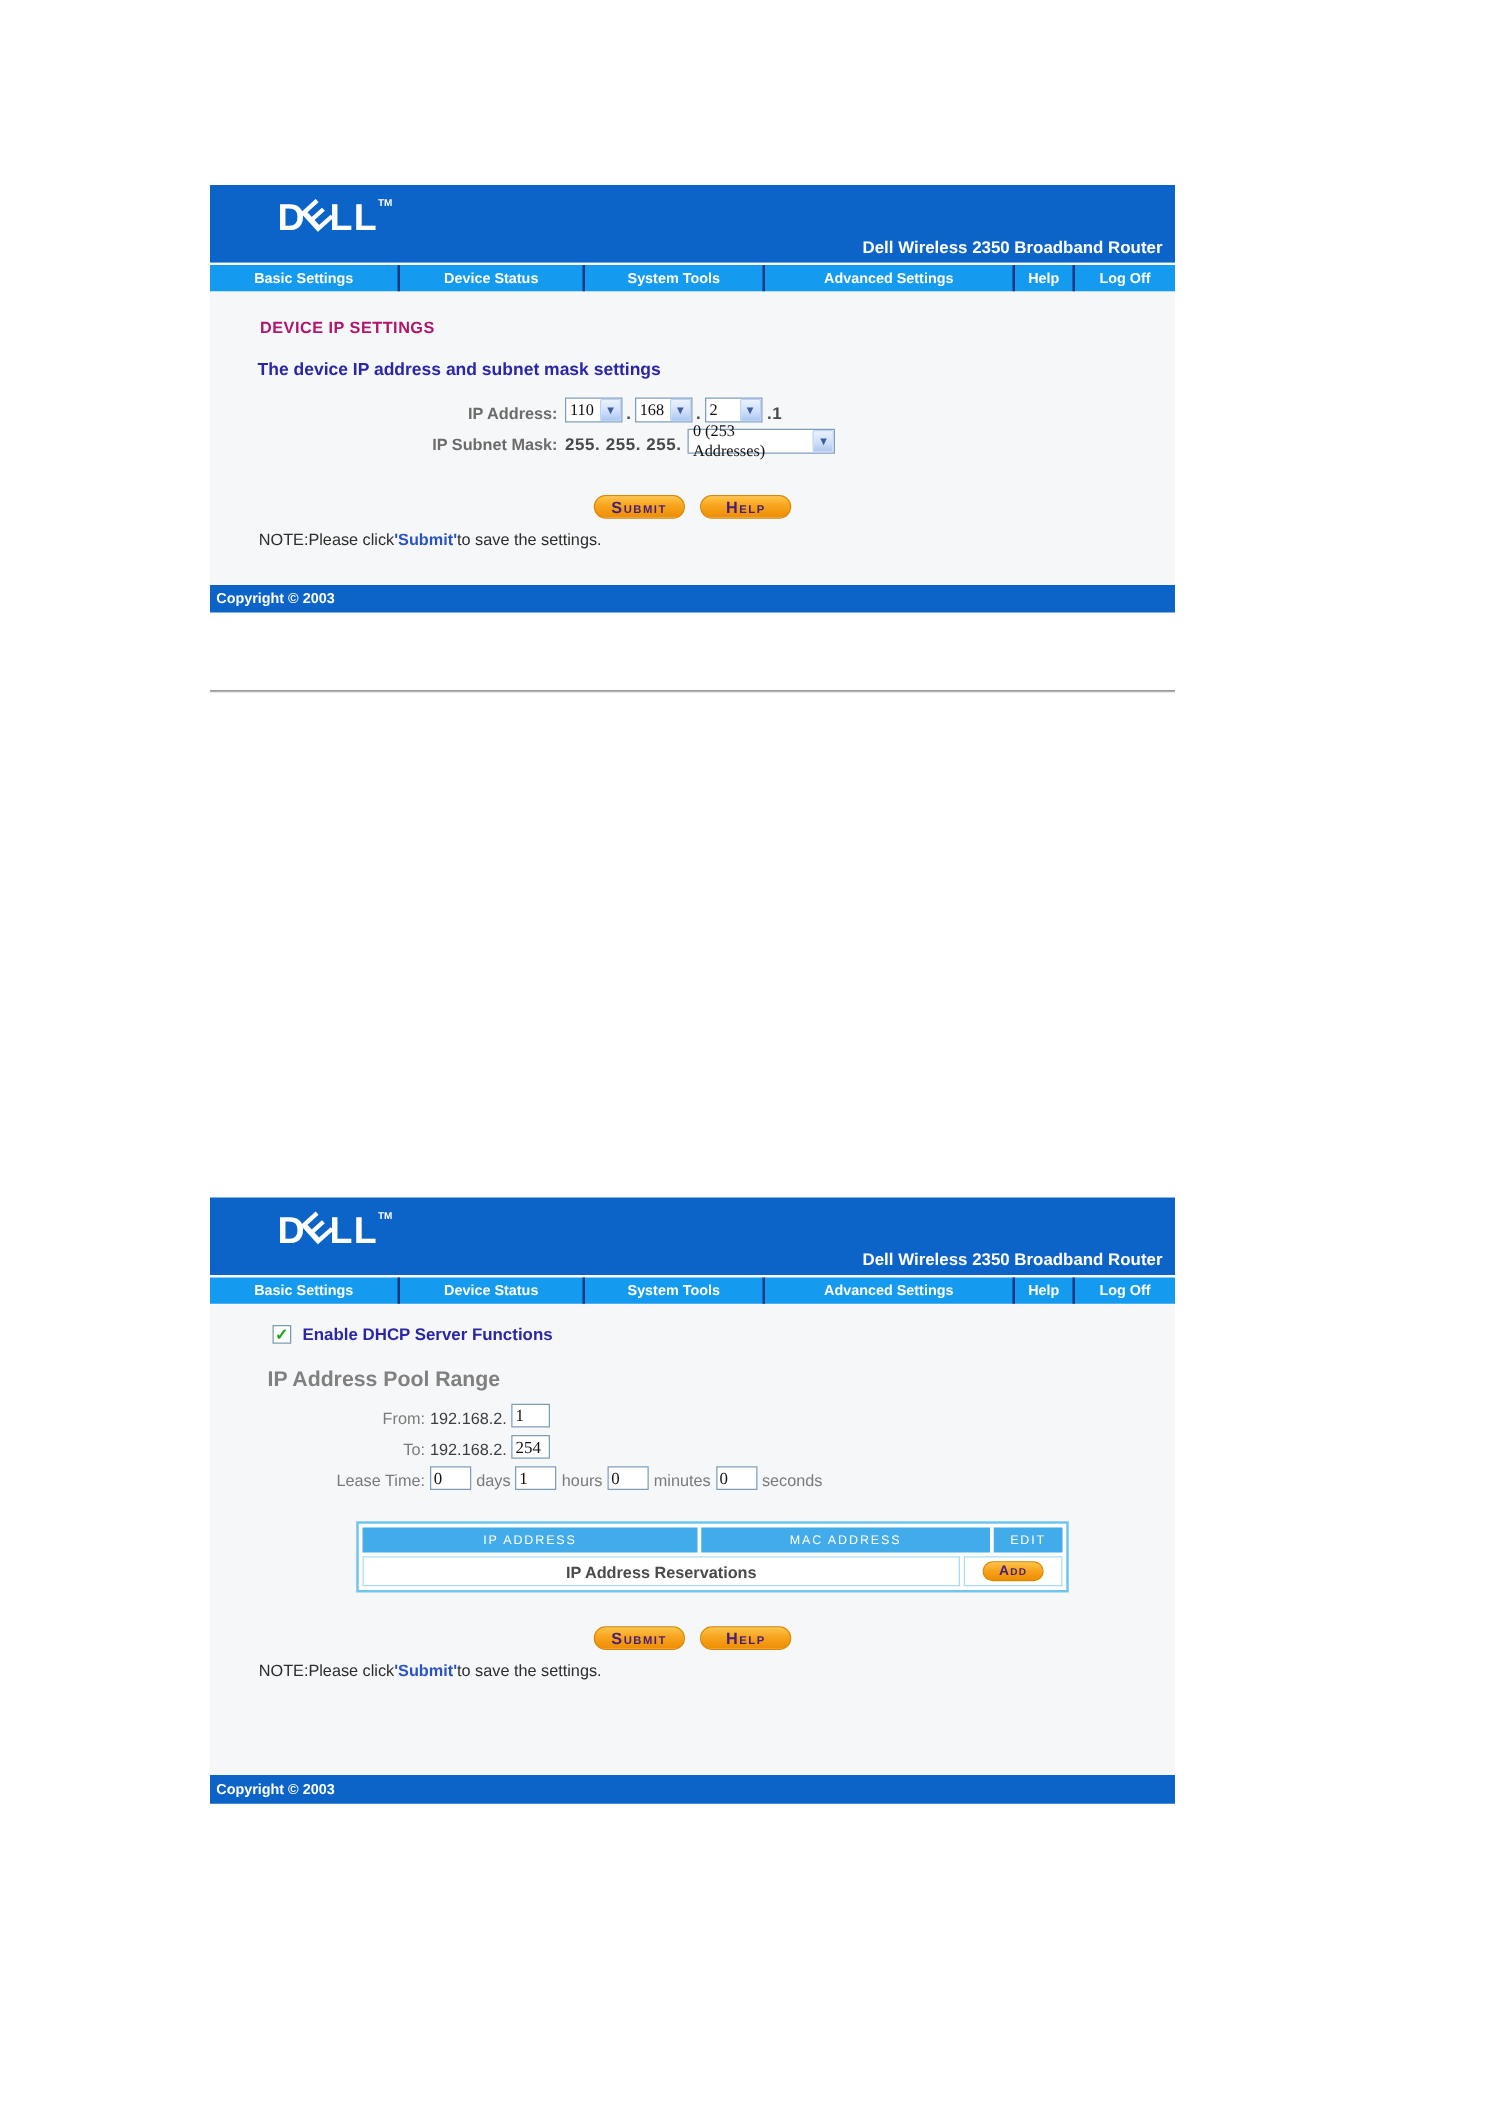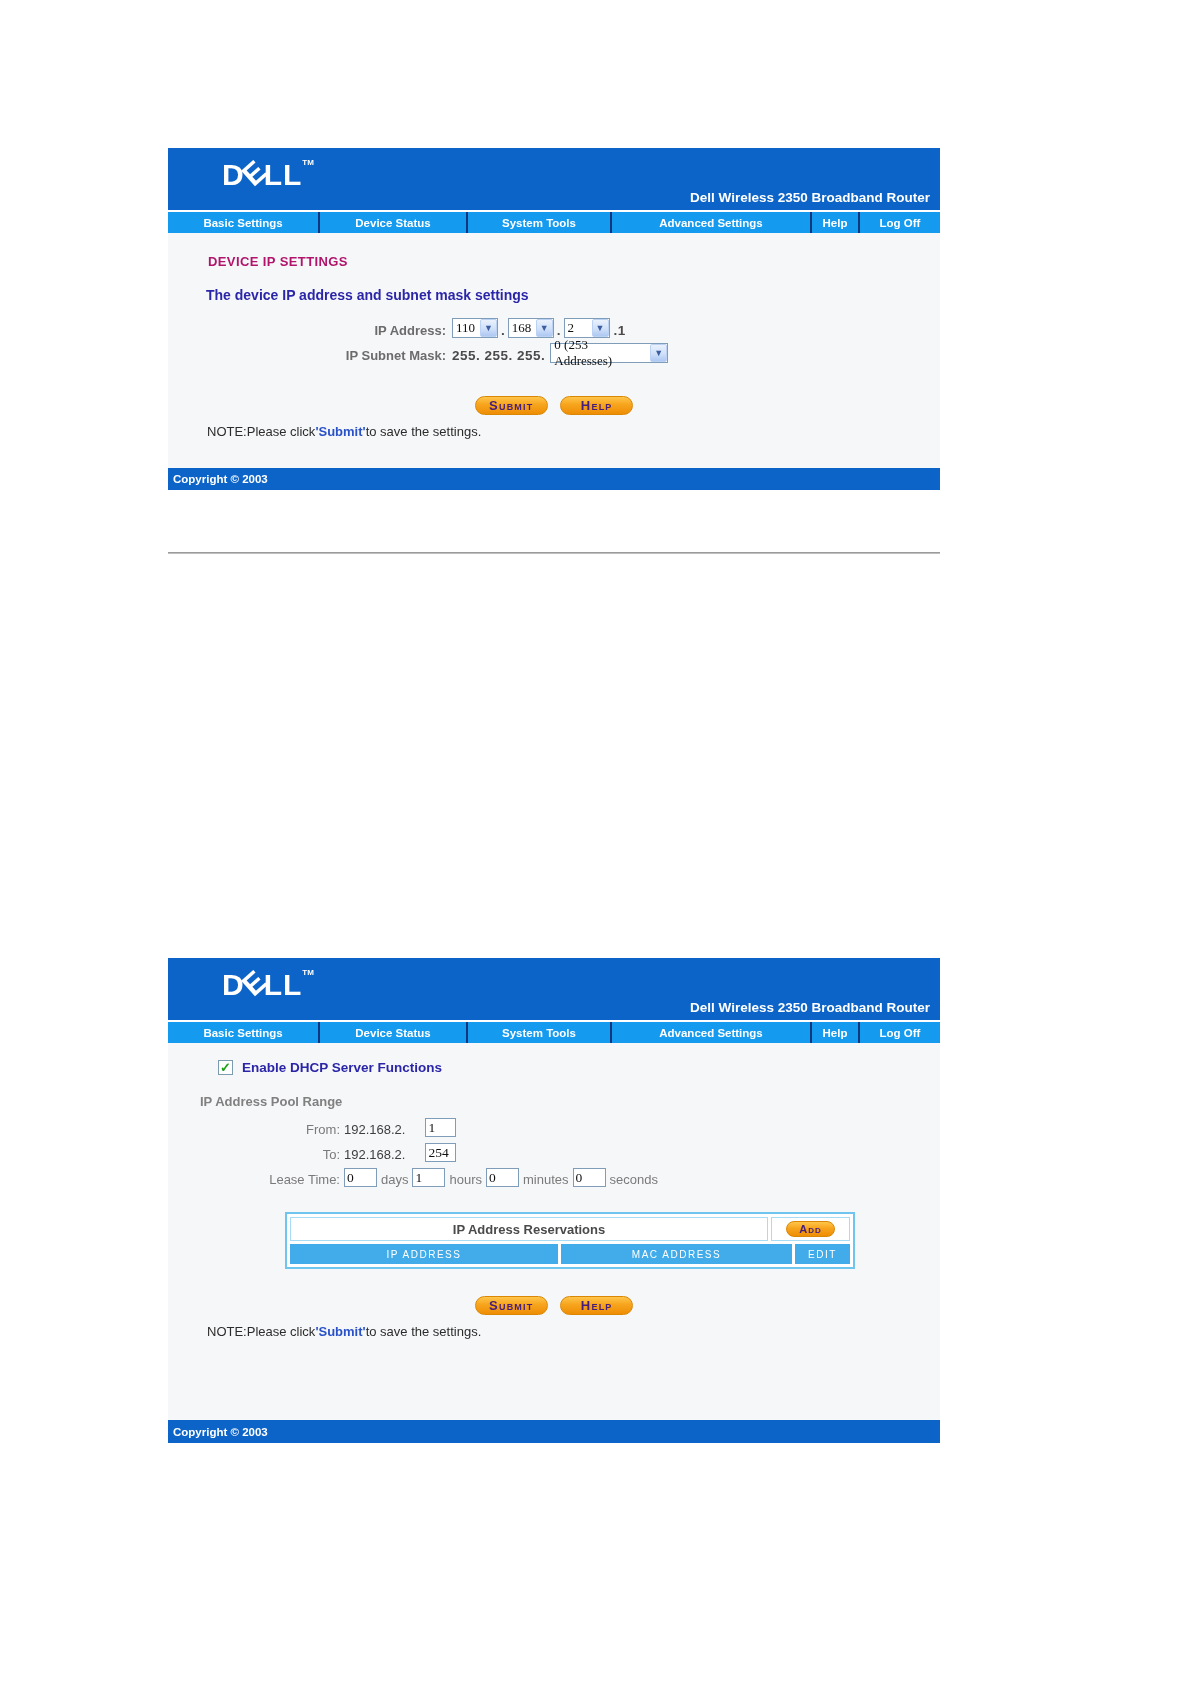--- a/index.html
+++ b/index.html
@@ -45,23 +45,23 @@
 
   
   .xp-input { border:1px solid #7f9db9; height:19px; font-family:"Liberation Serif", serif; font-size:13.5px; color:#111; padding:0 2px; background:#fff; }
   .in-small { width:31px; } .in-lease { width:33px; margin:0 4px; }
 
   
   .cb-row { display:flex; align-items:center; margin:17px 0 0 50px; }
   .xp-checkbox { width:15px; height:15px; background:#fff; border:1px solid #7b9cae; display:inline-flex; align-items:center; justify-content:center; color:#1ba31b; font-weight:bold; font-size:13px; cursor:pointer; margin-right:9px; }
   .cb-label { font-size:13.5px; font-weight:bold; color:#2b26a8; }
 
-  .pool-label { font-size:13px; font-weight:bold; color:#808080; margin:19px 0 0 32px; }
+  .pool-label { font-size:17px; font-weight:bold; color:#808080; margin:19px 0 0 46px; }
   .label-col2 { width:172px; text-align:right; font-size:13px; color:#7a7a7a; flex:0 0 auto; margin-right:4px; }
-  .val-gray { font-size:13px; color:#3e3e3e; margin-right:20px; }
+  .val-gray { font-size:13px; color:#3e3e3e; margin-right:4px; }
   .unit { font-size:13px; color:#7a7a7a; }
   .fr-row { margin-top:9px; } .to-row { margin-top:6px; } .lease-row { margin-top:6px; }
 
   
   .pill { display:inline-flex; align-items:center; justify-content:center; background:linear-gradient(180deg,#ffc54a 0%,#f7a41d 45%,#ee8e05 100%); border:1px solid #d98704; border-radius:10px; color:#451d7a; font-weight:bold; font-variant:small-caps; letter-spacing:1.2px; cursor:pointer; font-family:"Liberation Sans", sans-serif; }
   .pill-lg { width:73px; height:19px; font-size:13px; }
   .pill-sm { width:49px; height:16px; font-size:11px; letter-spacing:1px; }
   .btn-row { text-align:center; margin-top:33px; }
   .btn-row .pill { margin:0 4px; }
   #panel2 .btn-row { margin-top:27px; }
@@ -188,30 +188,30 @@
         <input class="xp-input in-lease" value="1" style="">
         <span class="unit">hours</span>
         <input class="xp-input in-lease" value="0" style="">
         <span class="unit">minutes</span>
         <input class="xp-input in-lease" value="0" style="">
         <span class="unit">seconds</span>
       </div>
 
       <div class="resv-table">
         <div class="resv-row">
+          <div class="resv-h resv-h-ip">IP ADDRESS</div>
+          <div class="resv-h resv-h-mac">MAC ADDRESS</div>
+          <div class="resv-h resv-h-edit">EDIT</div>
+        </div>
+        <div class="resv-row">
           <div class="resv-title-cell">IP Address Reservations</div>
           <div class="resv-add-cell">
             <button class="pill pill-sm">Add</button>
           </div>
         </div>
-        <div class="resv-row">
-          <div class="resv-h resv-h-ip">IP ADDRESS</div>
-          <div class="resv-h resv-h-mac">MAC ADDRESS</div>
-          <div class="resv-h resv-h-edit">EDIT</div>
-        </div>
       </div>
 
       <div class="btn-row">
         <button class="pill pill-lg">Submit</button>
         <button class="pill pill-lg">Help</button>
       </div>
 
       <p class="note"><span>NOTE:Please click</span><span class="link">'Submit'</span><span>to save the settings.</span></p>
     </main>
     <footer class="copyright-bar">Copyright © 2003</footer>

